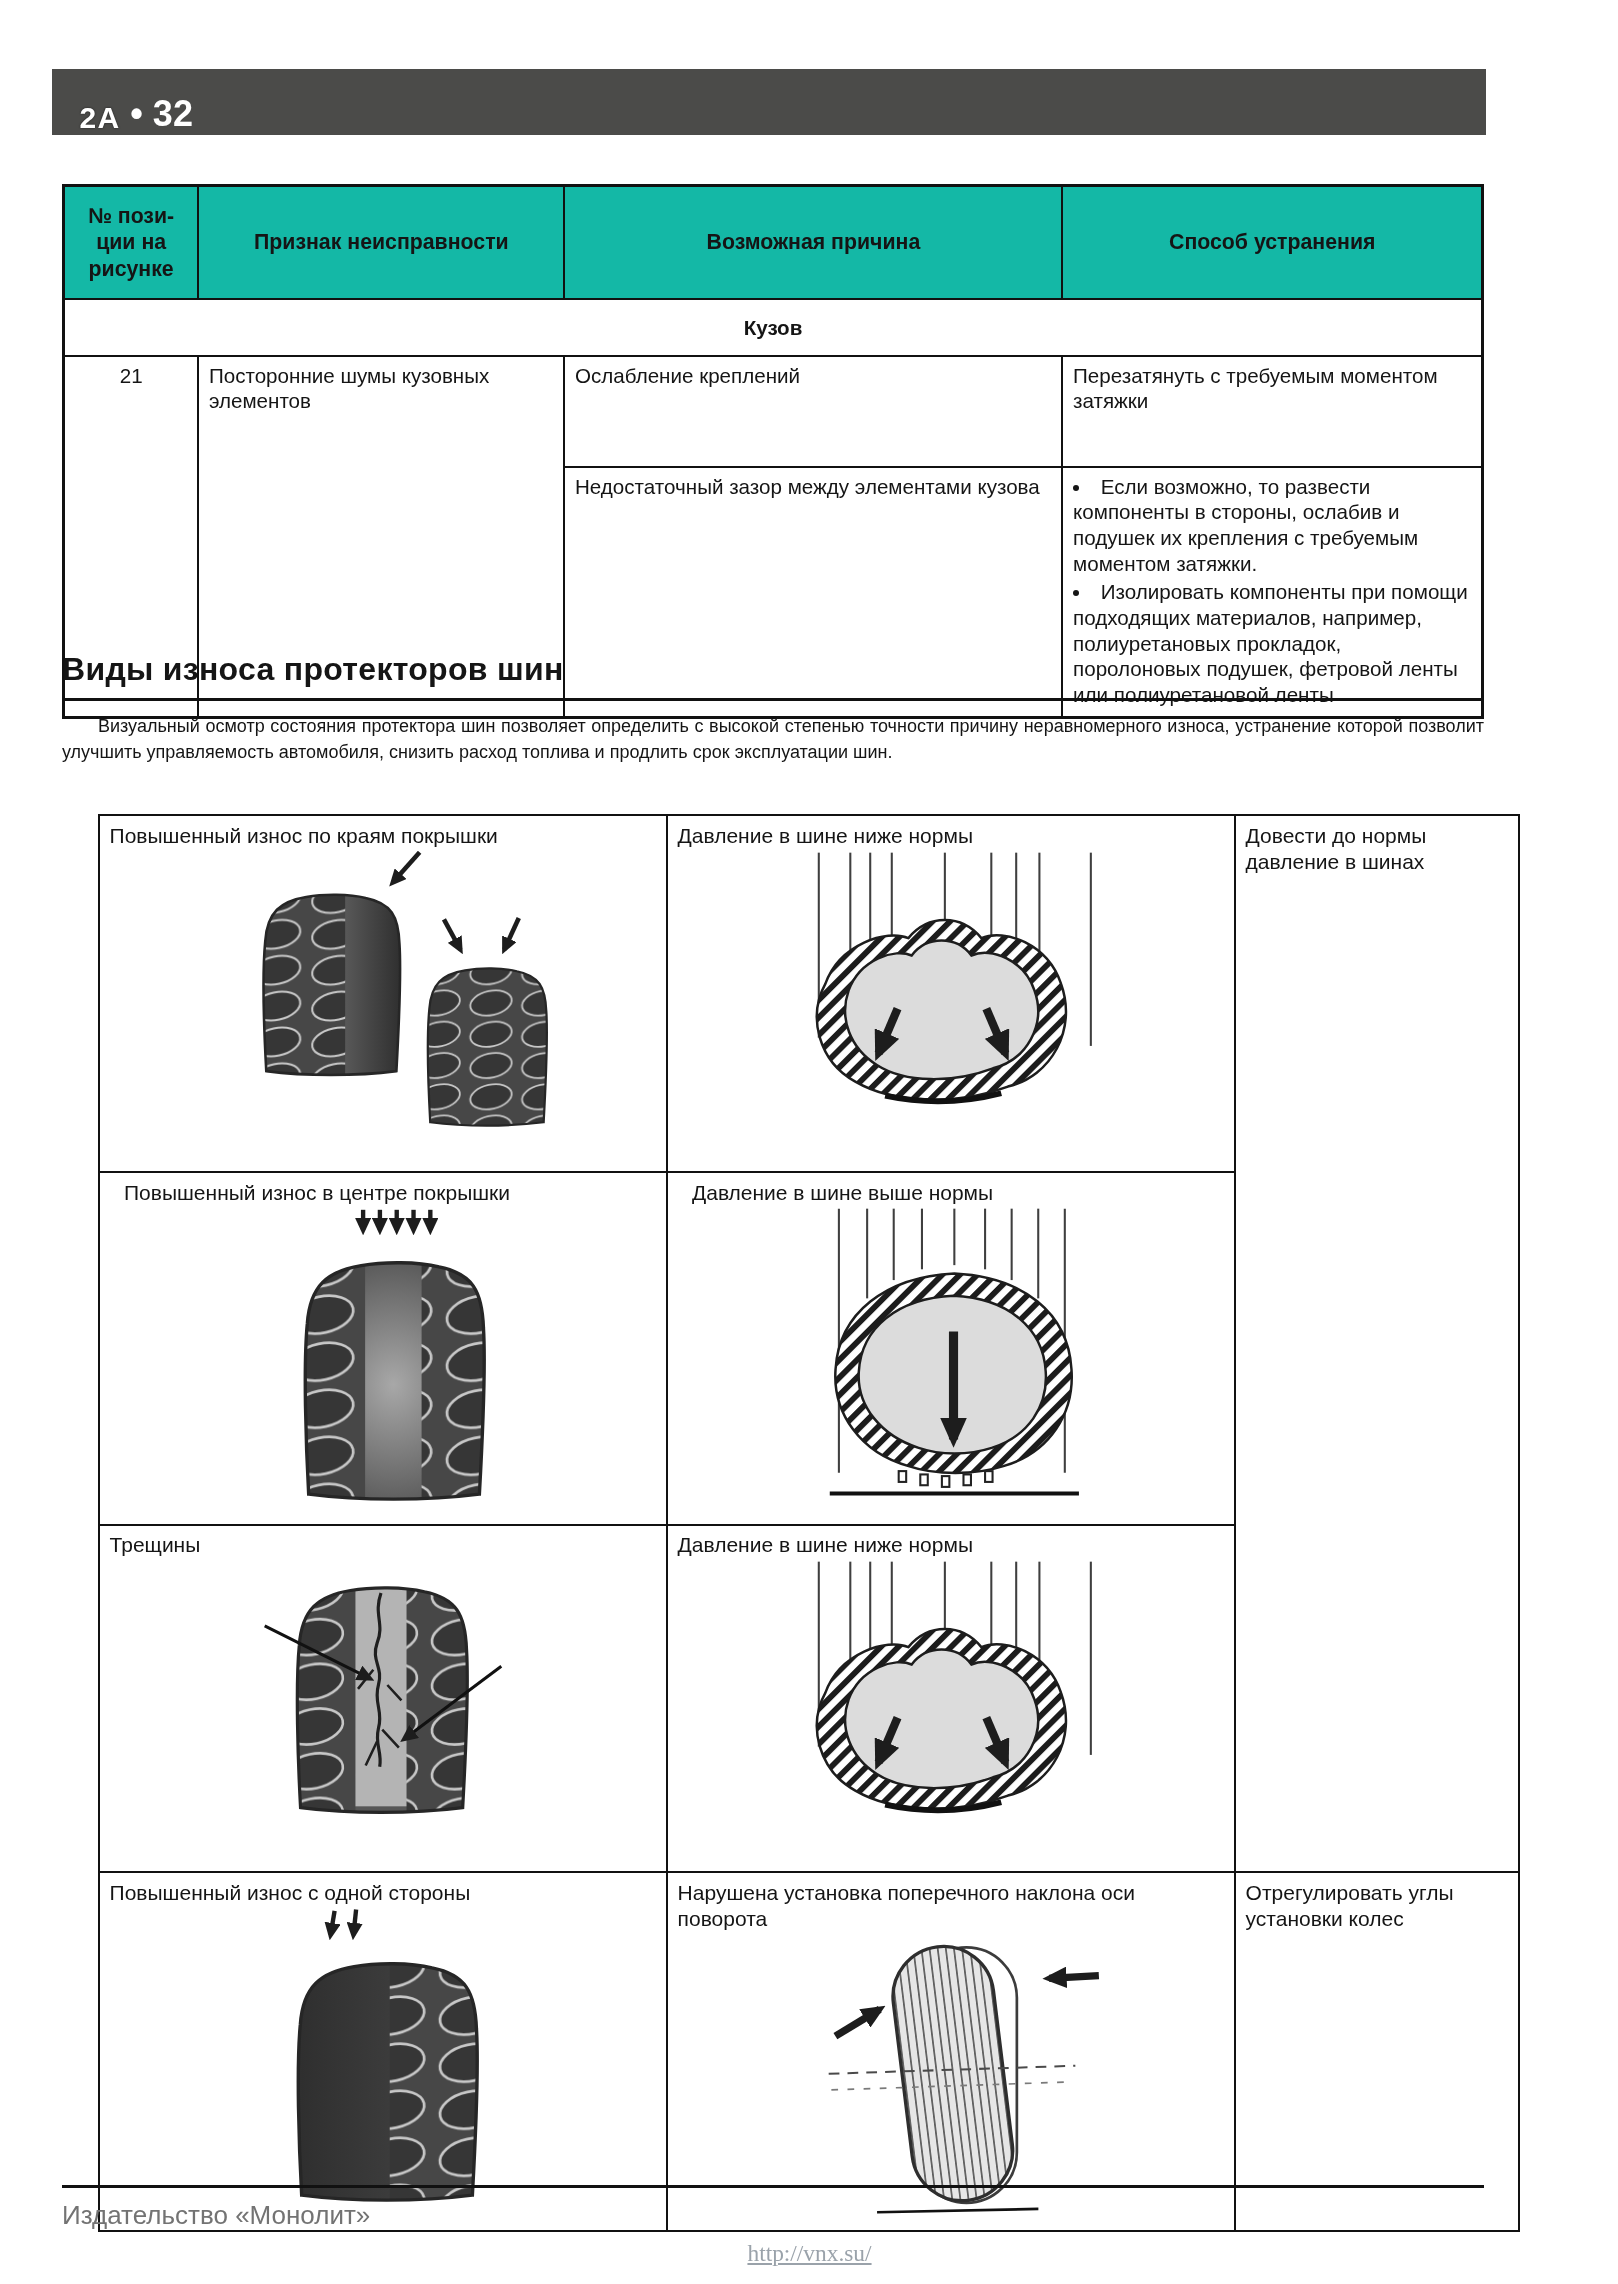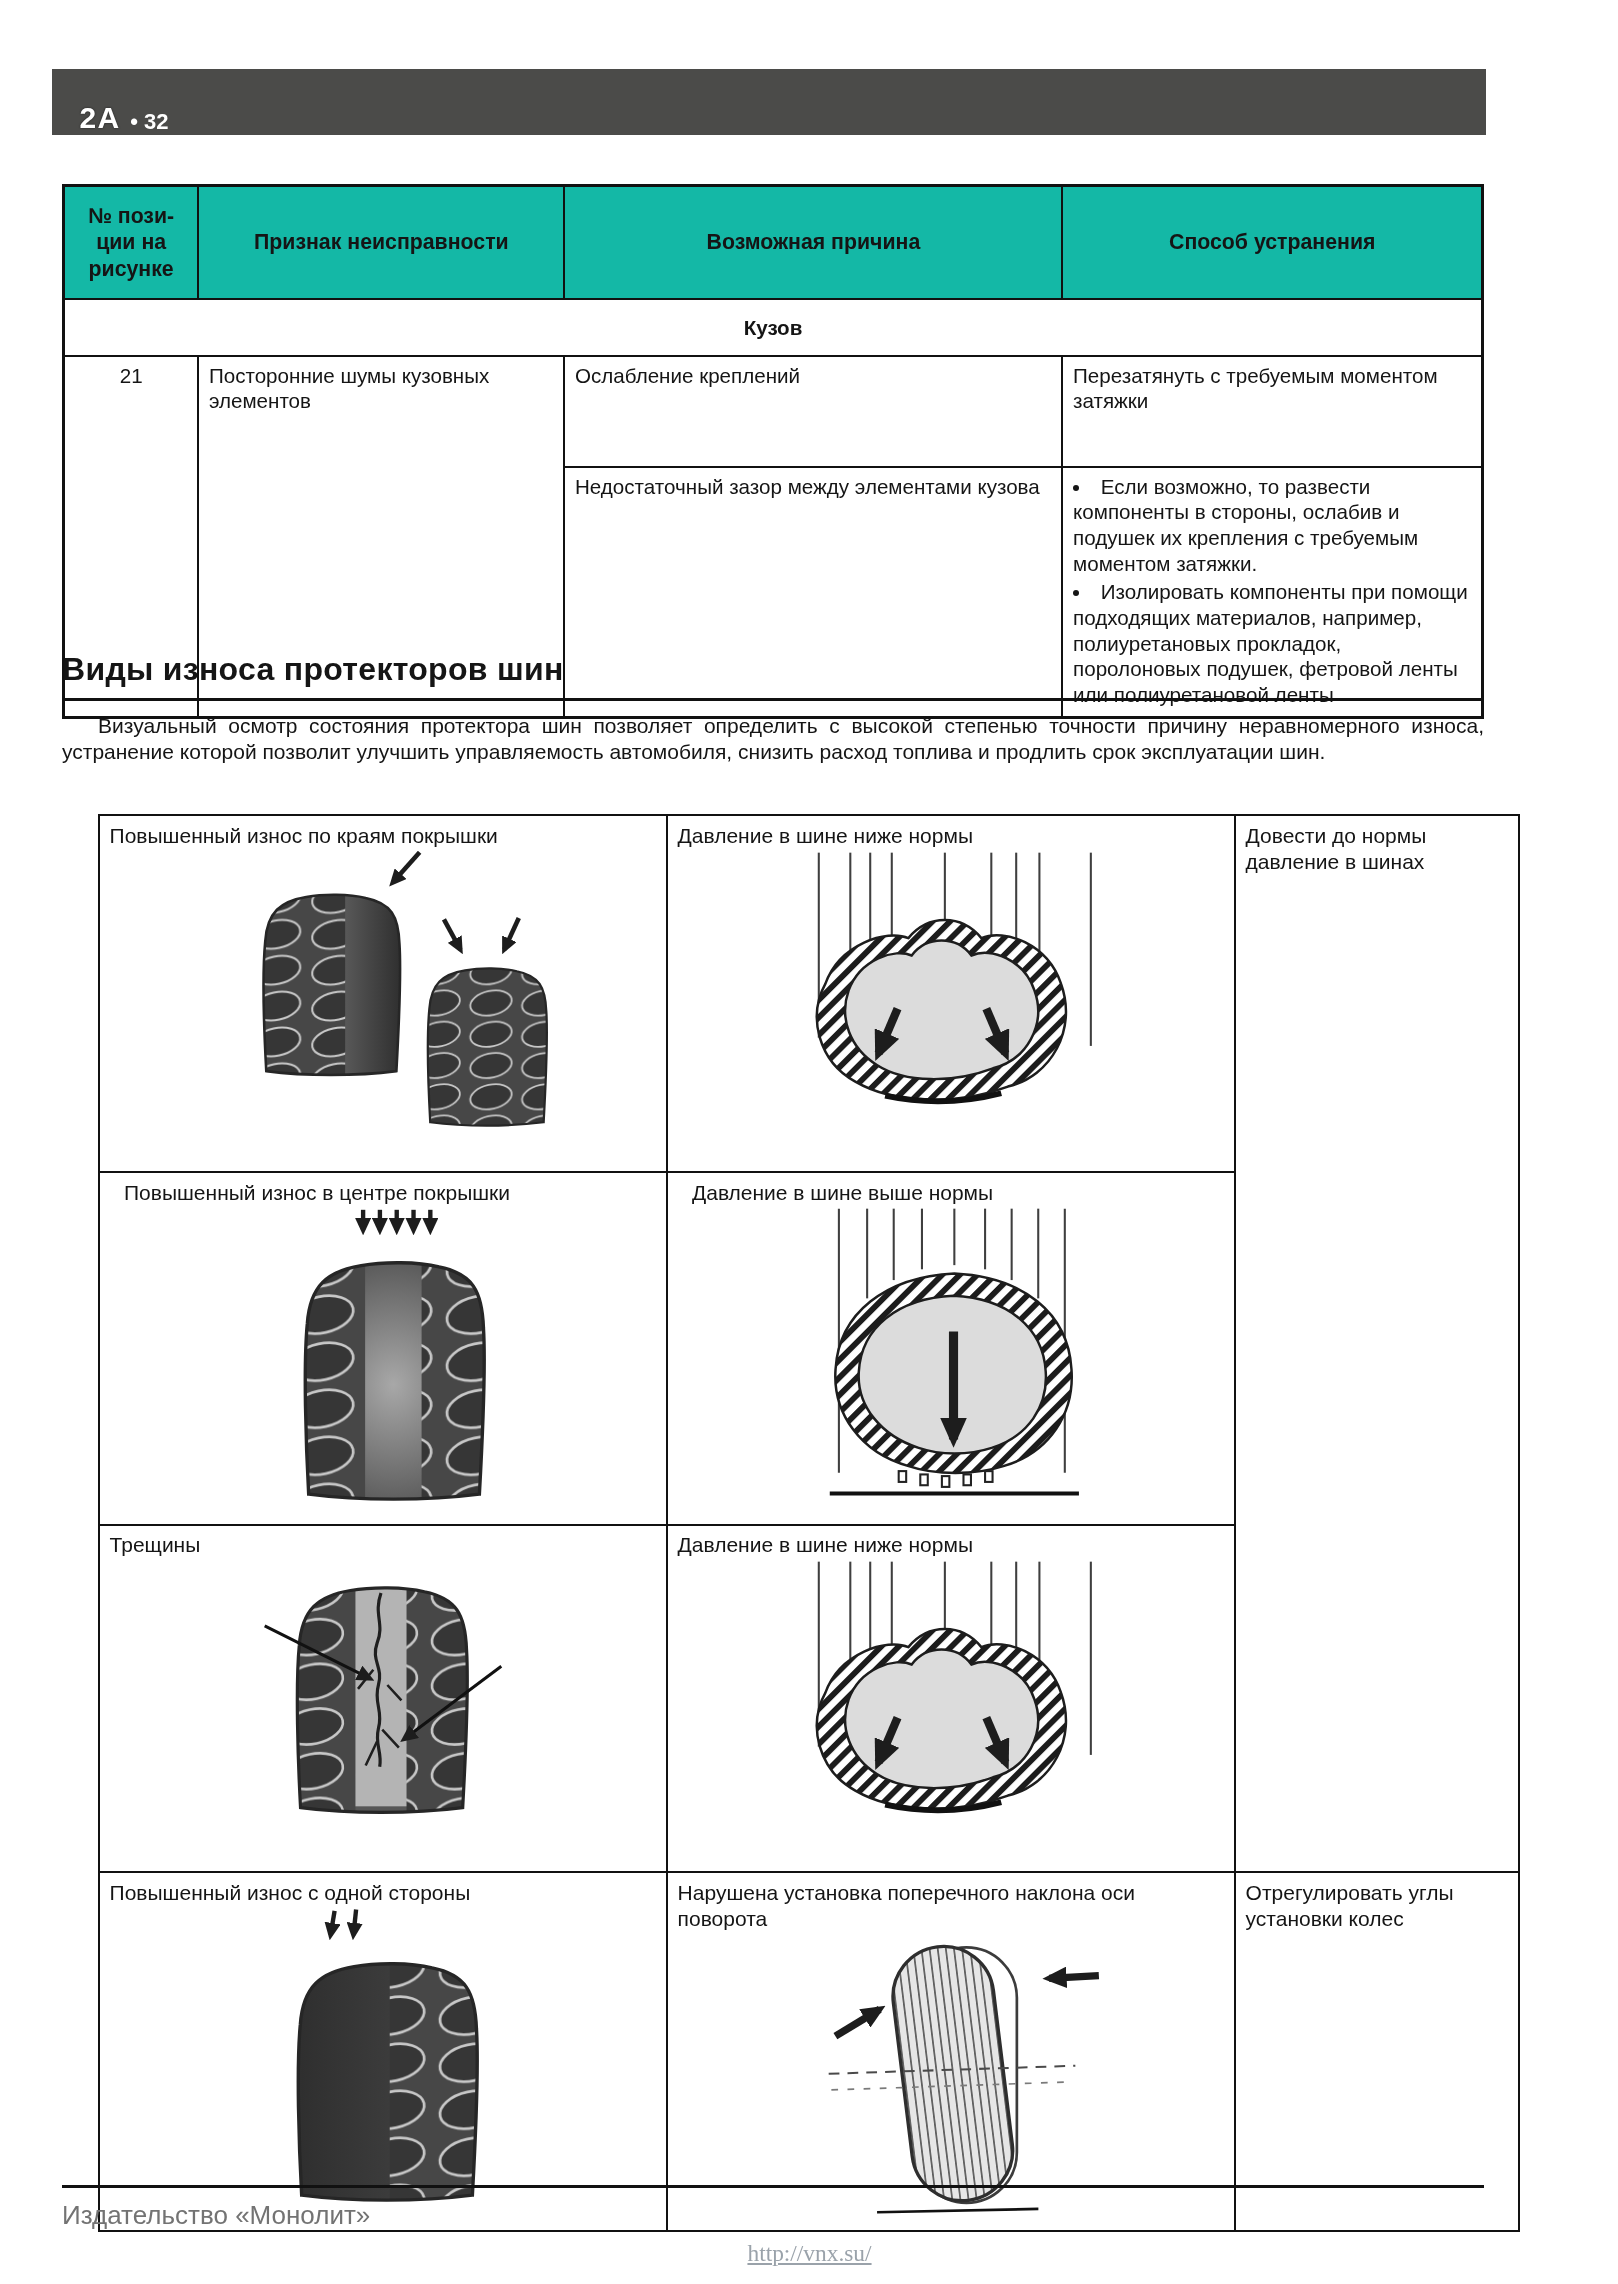--- a/index.html
+++ b/index.html
@@ -13,21 +13,21 @@
   
   .header-bar{
     position:absolute;left:52px;top:69px;width:1434px;height:66px;
     background:#4b4b49;color:#ffffff;
     display:flex;align-items:flex-end;
   }
   .chapter-label{
     font-size:30px;font-weight:bold;padding-left:27.5px;letter-spacing:1.4px;
     text-shadow:0 0 2.1px #1c1c1c;
   }
-  .page-label{font-size:22px;font-weight:bold;margin-left:9.6px;}
+  .page-label{font-size:36px;font-weight:bold;margin-left:9.6px;}
   .header-title{
     font-size:26px;font-weight:bold;margin-left:auto;margin-right:26px;
     letter-spacing:0.7px;white-space:nowrap;
   }
   
   table.fault{
     position:absolute;left:62px;top:184px;width:1422px;
     border-collapse:collapse;table-layout:fixed;
     border:3.4px solid #111;
   }
@@ -50,21 +50,21 @@
   ul.remedy-list{list-style:disc inside;margin:0;padding:0;}
   ul.remedy-list li{margin:0 0 2.8px 0;}
   
   .wear-heading{
     position:absolute;left:62px;top:651px;
     font-size:32px;font-weight:bold;letter-spacing:0.3px;
   }
   .wear-rule{position:absolute;left:62px;top:698px;width:1422px;height:3.4px;background:#111;}
   .wear-intro{
     position:absolute;left:62px;top:713px;width:1422px;
-    font-size:21px;line-height:26px;text-align:justify;text-indent:36px;
+    font-size:18px;line-height:26px;text-align:justify;text-indent:36px;
   }
   
   table.wear{
     position:absolute;left:62px;top:814px;width:1422px;
     border-collapse:collapse;table-layout:fixed;
     border:2.8px solid #111;
     margin-left:36px;
   }
   table.wear td{
     border:2.1px solid #111;

